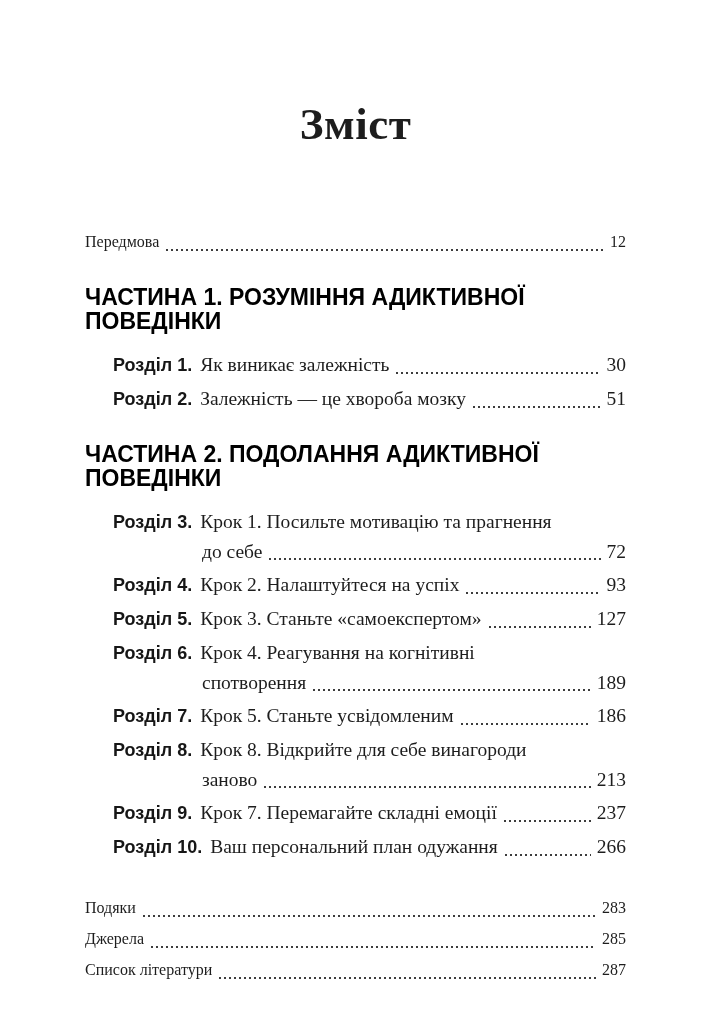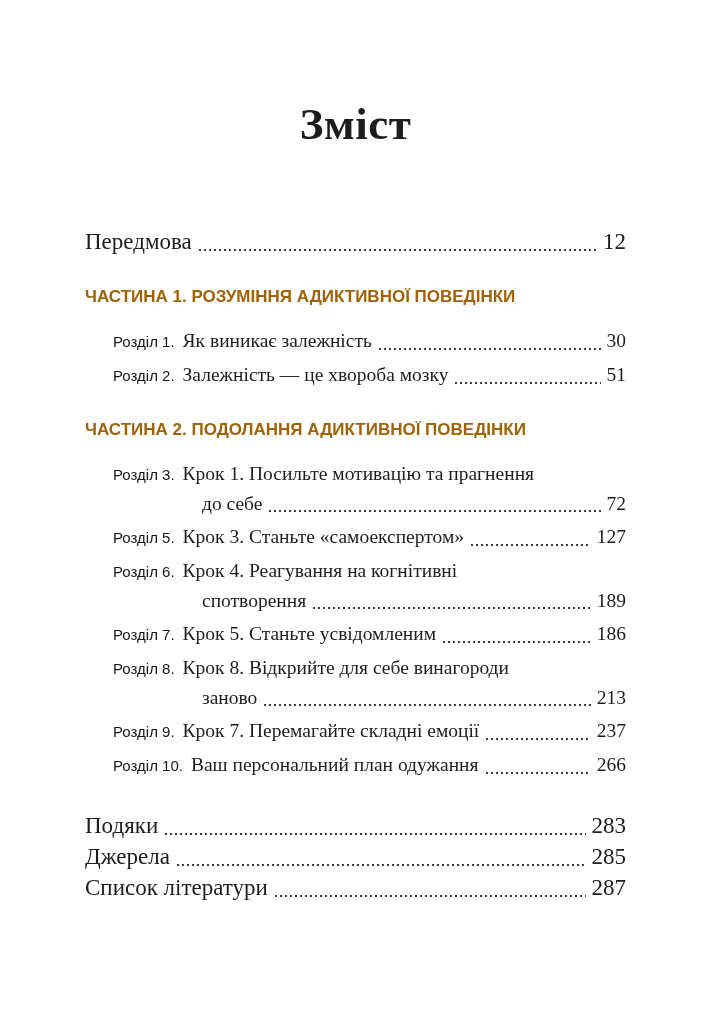--- a/index.html
+++ b/index.html
@@ -9,40 +9,40 @@
     padding: 98px 96px 0 85px; color: #1d1d1d; overflow: hidden;
     font-family: "Liberation Serif", serif;
   }
   .title {
     text-align: center; font-size: 45px; font-weight: 700;
     letter-spacing: 0.5px; margin: 0 0 76px 0;
     font-family: "Liberation Serif", serif;
   }
   .entry {
     display: flex; align-items: baseline;
-    font-size: 23px; line-height: 31px;
+    font-size: 16px; line-height: 31px;
   }
   .leader {
     flex: 1 1 auto; height: 2px; align-self: flex-end;
     margin: 0 6px 6px 7px;
     background-image: repeating-linear-gradient(to right,
       #3c3c3c 0px, #3c3c3c 1.7px, transparent 1.7px, transparent 5px);
   }
   .pagenum { white-space: nowrap; }
   .part-heading {
     font-family: "Liberation Sans", sans-serif; font-weight: 700;
-    font-size: 17px; line-height: 24px; margin: 28px 0 17px 0;
-    color: #a16207;
+    font-size: 23px; line-height: 24px; margin: 28px 0 17px 0;
+    color: #000000;
   }
   .chapters { margin-left: 28px; }
   .chapter { font-size: 19.5px; line-height: 29px; margin-bottom: 4px; }
   .chapter-row { display: flex; align-items: baseline; }
   .chapter-num {
-    font-family: "Liberation Sans", sans-serif; font-weight: 400;
-    font-size: 15px; margin-right: 8px; white-space: nowrap; color: #161616;
+    font-family: "Liberation Sans", sans-serif; font-weight: 700;
+    font-size: 18px; margin-right: 8px; white-space: nowrap; color: #161616;
   }
   .cont { padding-left: 89px; }
   .section-back { margin-top: 30px; }
 </style>
 </head>
 <body>
 
 <div class="page">
 
   <h1 class="title">Зміст</h1>
@@ -89,20 +89,28 @@
           <span class="chapter-num">Розділ 3.</span>
           <span class="chapter-title">Крок 1. Посильте мотивацію та прагнення</span>
         </div>
         <div class="chapter-row cont">
           <span class="chapter-title">до себе</span>
           <span class="leader"></span>
           <span class="pagenum">72</span>
         </div>
       </div>
 
+      <div class="chapter">
+        <div class="chapter-row">
+          <span class="chapter-num">Розділ 4.</span>
+          <span class="chapter-title">Крок 2. Налаштуйтеся на успіх</span>
+          <span class="leader"></span>
+          <span class="pagenum">93</span>
+        </div>
+      </div>
 
       <div class="chapter">
         <div class="chapter-row">
           <span class="chapter-num">Розділ 5.</span>
           <span class="chapter-title">Крок 3. Станьте «самоекспертом»</span>
           <span class="leader"></span>
           <span class="pagenum">127</span>
         </div>
       </div>
 

